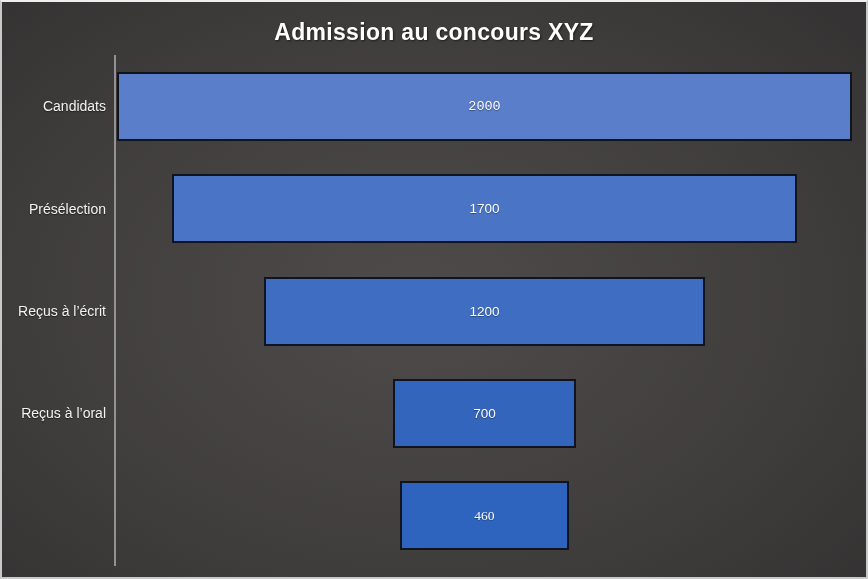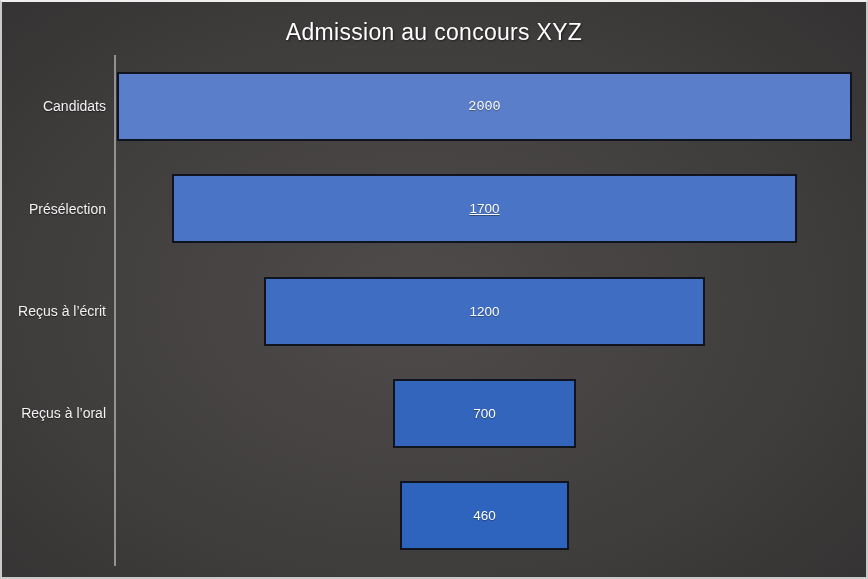--- a/index.html
+++ b/index.html
@@ -9,21 +9,21 @@
     box-sizing:border-box;
     border:2px solid #c9c9c9;
     border-top-color:#efefef;
     background:radial-gradient(ellipse 115% 120% at 48% 52%, #4e4b4a 0%, #403d3d 38%, #322f30 68%, #242223 100%);
     font-family:"Liberation Sans", sans-serif;
     overflow:hidden;
   }
   .title{
     position:absolute;top:10px;left:0;right:0;height:40px;
     display:flex;align-items:center;justify-content:center;
-    color:#ffffff;font-size:23px;font-weight:normal;letter-spacing:.3px;
+    color:#ffffff;font-size:23px;font-weight:bold;letter-spacing:.3px;
     text-shadow:1px 1px 2px rgba(0,0,0,.55);
   }
   .plot{position:absolute;left:0;top:53px;width:864px;height:512px;}
   .axis-line{
     position:absolute;left:112px;top:0;bottom:1px;width:2px;
     background:#a2a2a2;opacity:.85;
   }
   .rows{position:absolute;left:0;top:0;right:0;bottom:0;display:flex;flex-direction:column;}
   .row{flex:1 1 0;position:relative;}
   .cat-label{
@@ -59,21 +59,21 @@
     <div class="bar-area">
       <div class="bar" style="width: 100%; background: rgb(91, 126, 203); font-family: Liberation Mono, monospace;">
         <span>2000</span>
       </div>
     </div>
   </div>
 
   <div class="row">
     <div class="cat-label">Présélection</div>
     <div class="bar-area">
-      <div class="bar" style="width: 85%; background: rgb(74, 117, 198); text-decoration: underline;">
+      <div class="bar" style="width: 85%; background: rgb(74, 117, 198);">
         <span>1700</span>
       </div>
     </div>
   </div>
 
   <div class="row">
     <div class="cat-label">Reçus à l’écrit</div>
     <div class="bar-area">
       <div class="bar" style="width: 60%; background: rgb(63, 109, 194);">
         <span>1200</span>
@@ -85,20 +85,20 @@
     <div class="cat-label">Reçus à l’oral</div>
     <div class="bar-area">
       <div class="bar" style="width: 25%; background: rgb(51, 101, 189);">
         <span>700</span>
       </div>
     </div>
   </div>
 
   <div class="row">
     <div class="bar-area">
-      <div class="bar" style="width: 23%; background: rgb(47, 100, 190);">
+      <div class="bar" style="width: 23%; background: rgb(47, 100, 190); font-family: Liberation Serif, serif;">
         <span>460</span>
       </div>
     </div>
   </div>
 </div>
   </div>
 </div>
 
 </body></html>

